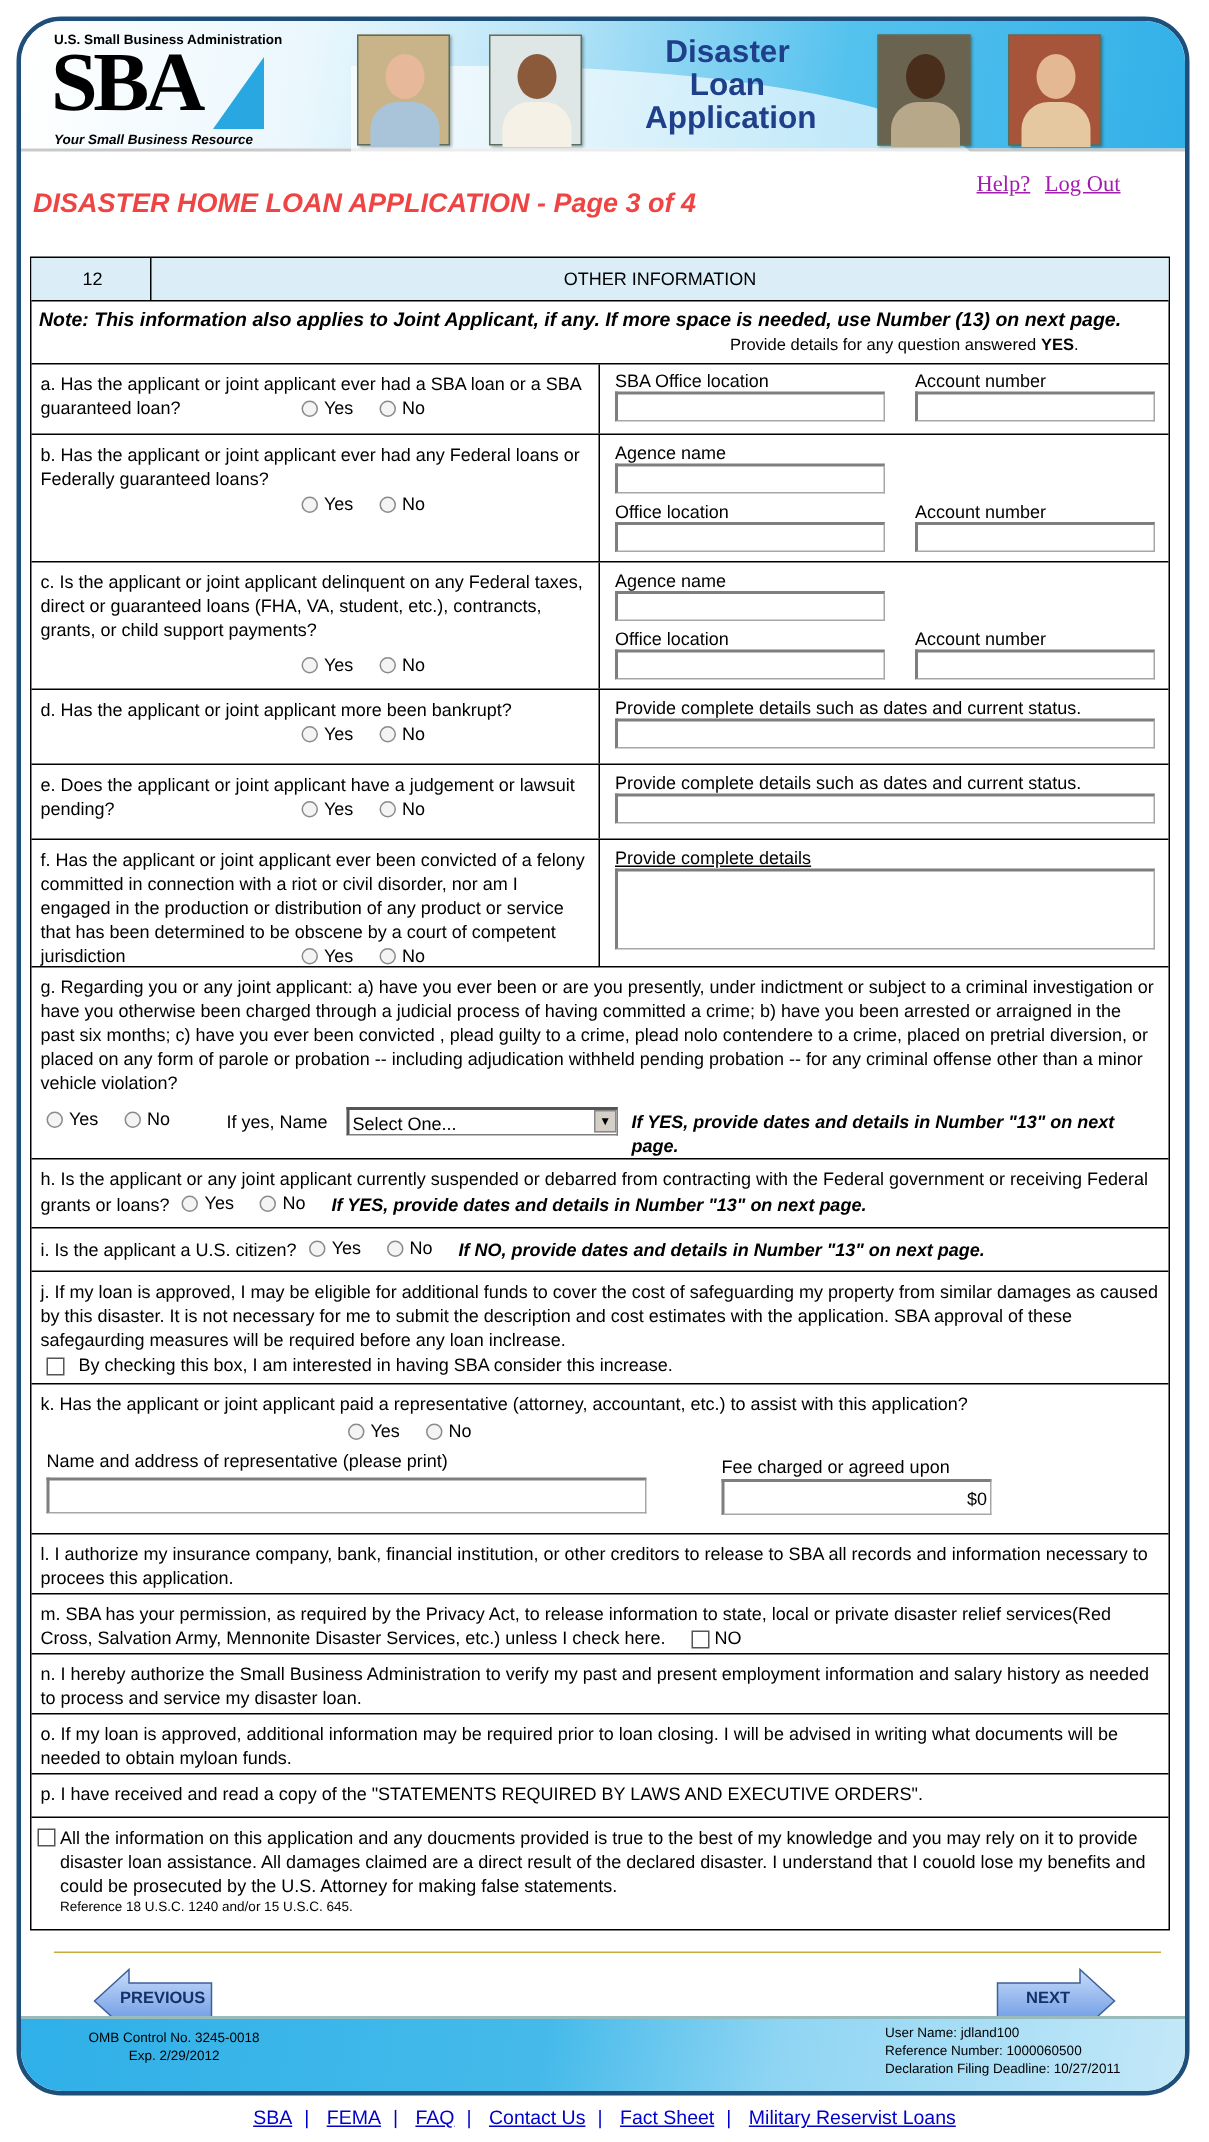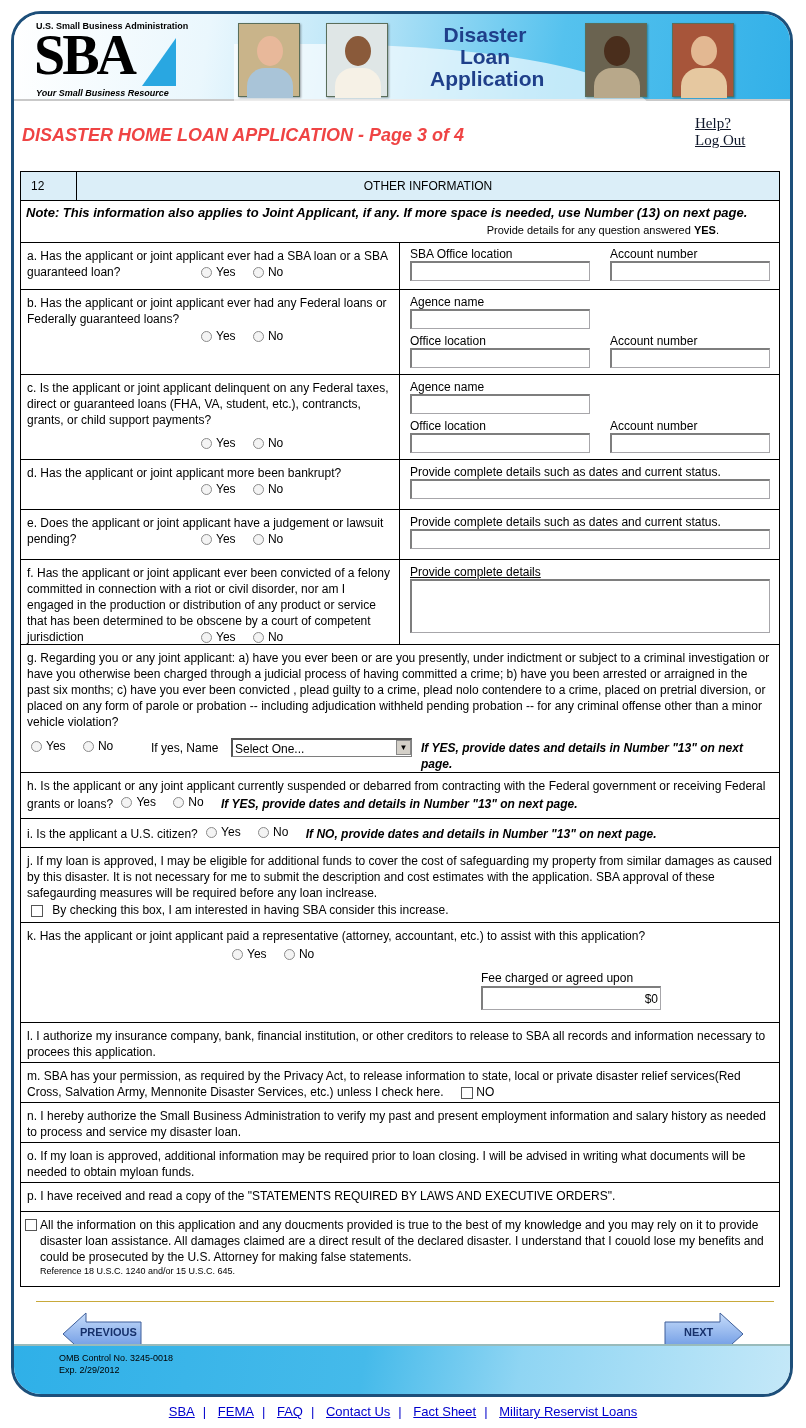--- a/index.html
+++ b/index.html
@@ -27,29 +27,29 @@
   .logo .sba-wedge { position: absolute; left: 120px; top: 20px; width: 0; height: 0; border-left: 34px solid transparent; border-bottom: 48px solid #29a7e1; }
   .logo .sba-sub { position: absolute; left: 14px; top: 70px; font-size: 9px; font-style: italic; font-weight: bold; white-space: nowrap; }
 
   .photo { position: absolute; top: 9px; width: 62px; height: 74px; border: 1px solid #5a6e5a; box-shadow: 1px 1px 2px rgba(0,0,0,0.35); }
   .photo .head { position: absolute; left: 18px; top: 12px; width: 26px; height: 30px; border-radius: 50%; }
   .photo .body { position: absolute; left: 8px; top: 44px; width: 46px; height: 30px; border-radius: 18px 18px 0 0; }
 
   .banner-title { position: absolute; left: 416px; top: 10px; width: 110px; text-align: center; font-weight: bold; font-size: 21px; line-height: 22px; color: #1f3f8a; }
 
   .help-links { position: absolute; left: 637px; top: 101px; font-family: "Liberation Serif", serif; font-size: 15px; }
-  .help-links a { color: #0f172a; text-decoration: underline; margin-right: 6px; margin-left: 44px; }
+  .help-links a { color: #a21caf; text-decoration: underline; margin-right: 6px; }
   .page-title { position: absolute; left: 8px; top: 111px; font-size: 18px; font-weight: bold; color: #ef4444; white-space: nowrap; font-style: italic; }
 
   
   .form { position: absolute; left: 6px; top: 157px; width: 760px; border: 1px solid #000; font-size: 12px; }
   .row { border-top: 1px solid #000; position: relative; }
   .row:first-child { border-top: none; }
   .hdr { display: flex; height: 28px; background: #dbeef8; }
-  .hdr .num { width: 56px; border-right: 1px solid #000; padding: 7px 0 0 10px; font-size: 12px; }
+  .hdr .num { width: 56px; border-right: 1px solid #000; padding: 7px 0 0 10px; font-size: 12px; margin-left: 24px; }
   .hdr .ttl { flex: 1; text-align: center; padding-top: 7px; font-size: 12px; }
   .note { padding: 3px 4px 2px 5px; font-size: 13px; font-weight: bold; font-style: italic; line-height: 17px; height: 42px; position: relative; }
   .note .provide { position: absolute; right: 60px; bottom: 3px; font-size: 11px; font-style: normal; font-weight: normal; }
   .note .provide b { font-weight: bold; }
 
   .split { display: flex; }
   .split .q { width: 379px; border-right: 1px solid #000; padding: 5px 6px; line-height: 16px; position: relative; }
   .split .d { flex: 1; padding: 4px 8px; position: relative; }
   .radios { white-space: nowrap; }
   .radio { display: inline-flex; align-items: center; margin-right: 14px; cursor: pointer; }
@@ -63,21 +63,21 @@
   .divline { position: absolute; left: 22px; top: 1290px; width: 738px; height: 1px; background: #c8a93a; }
 
   .arrow { position: absolute; top: 1298px; width: 80px; height: 44px; cursor: pointer; }
   .arrow .txt { position: absolute; top: 14px; font-size: 11px; font-weight: bold; color: #16306b; }
 
   .footer {
     position: absolute; left: 0; bottom: 0; width: 100%; height: 50px;
     background: linear-gradient(100deg, #2fb0e8 0%, #45baea 45%, #8fd5f3 65%, #c4e8f8 100%);
     border-top: 2px solid #9bb;
   }
-  .footer .l { position: absolute; left: 45px; top: 6px; font-size: 9px; line-height: 12px; }
+  .footer .l { position: absolute; left: 45px; top: 6px; font-size: 9px; line-height: 12px; text-align: center; }
   .footer .r { position: absolute; left: 576px; top: 3px; font-size: 9px; line-height: 12px; }
 
   .bottom-links { position: absolute; top: 1404px; left: 0; width: 806px; text-align: center; font-size: 13px; }
   .bottom-links a { color: #0000cc; text-decoration: underline; }
   .bottom-links .sep { color: #0000cc; margin: 0 8px; }
 </style>
 </head>
 <body>
 
 <div class="frame">
@@ -339,20 +339,24 @@
       <div style="margin-left:205px;margin-top:2px;">
         <span class="radio">
             <span class="dot"></span>
             <span>Yes</span>
           </span>
         <span class="radio">
             <span class="dot"></span>
             <span>No</span>
           </span>
       </div>
+      <div style="position:absolute;left:10px;top:43px;">
+        <div class="lbl">Name and address of representative (please print)</div>
+        <input class="inp" style="width: 400px; height: 24px; margin-top: 3px;">
+      </div>
       <div style="position:absolute;left:460px;top:47px;">
         <div class="lbl">Fee charged or agreed upon</div>
         <input class="inp" style="width: 180px; height: 24px; text-align: right; font-size: 12px; padding-right: 2px;" value="$0">
       </div>
     </div>
 
     <div class="row full" style="height:40px">
       <span>l. I authorize my insurance company, bank, financial institution, or other creditors to release to SBA all records and information necessary to procees this application.</span>
     </div>
 
@@ -410,20 +414,25 @@
       <polygon points="1,10 56,10 56,1 79,22 56,43 56,34 1,34" fill="url(#gb)" stroke="#3e5f9a" stroke-width="1"></polygon>
     </svg>
     <span class="txt" style="left:20px;">NEXT</span>
   </div>
 
   <div class="footer">
     <div class="l">
       <div>OMB Control No. 3245-0018</div>
       <div>Exp. 2/29/2012</div>
     </div>
+    <div class="r">
+      <div>User Name: jdland100</div>
+      <div>Reference Number: 1000060500</div>
+      <div>Declaration Filing Deadline:  10/27/2011</div>
+    </div>
   </div>
 </div>
 
 <div class="bottom-links">
   <a href="#">SBA</a><span class="sep">|</span>
   <a href="#">FEMA</a><span class="sep">|</span>
   <a href="#">FAQ</a><span class="sep">|</span>
   <a href="#">Contact Us</a><span class="sep">|</span>
   <a href="#">Fact Sheet</a><span class="sep">|</span>
   <a href="#">Military Reservist Loans</a>

